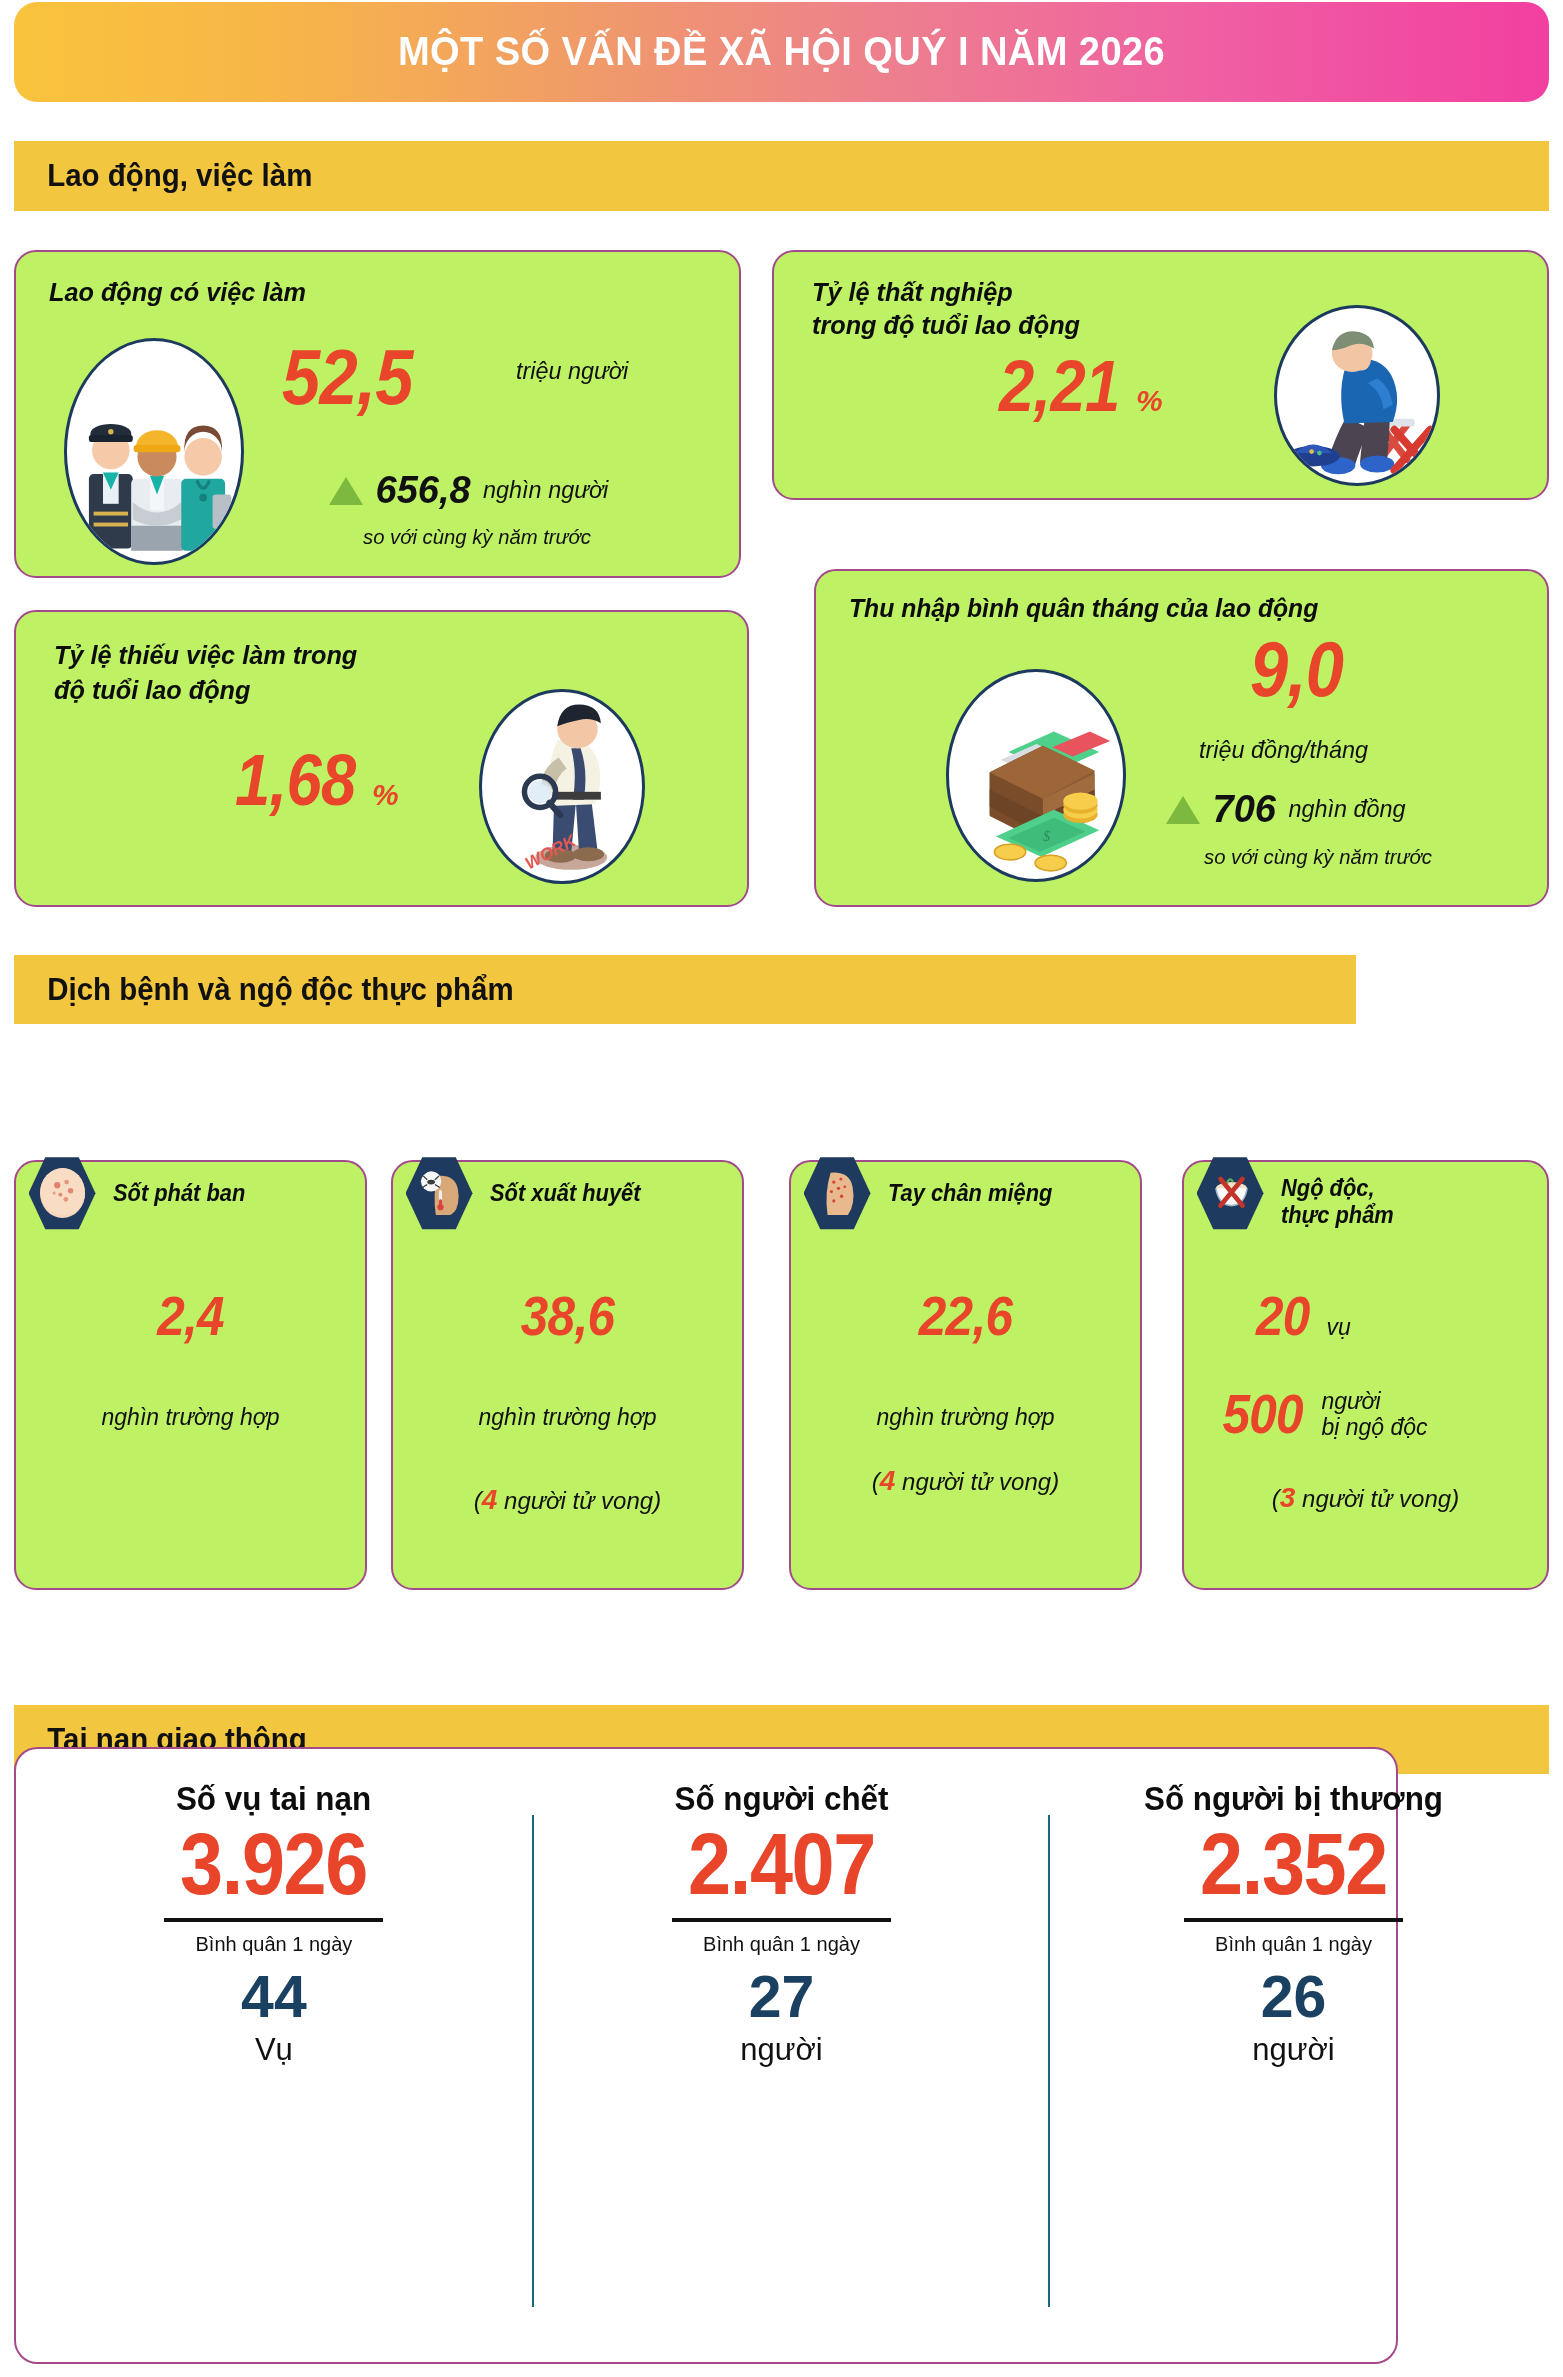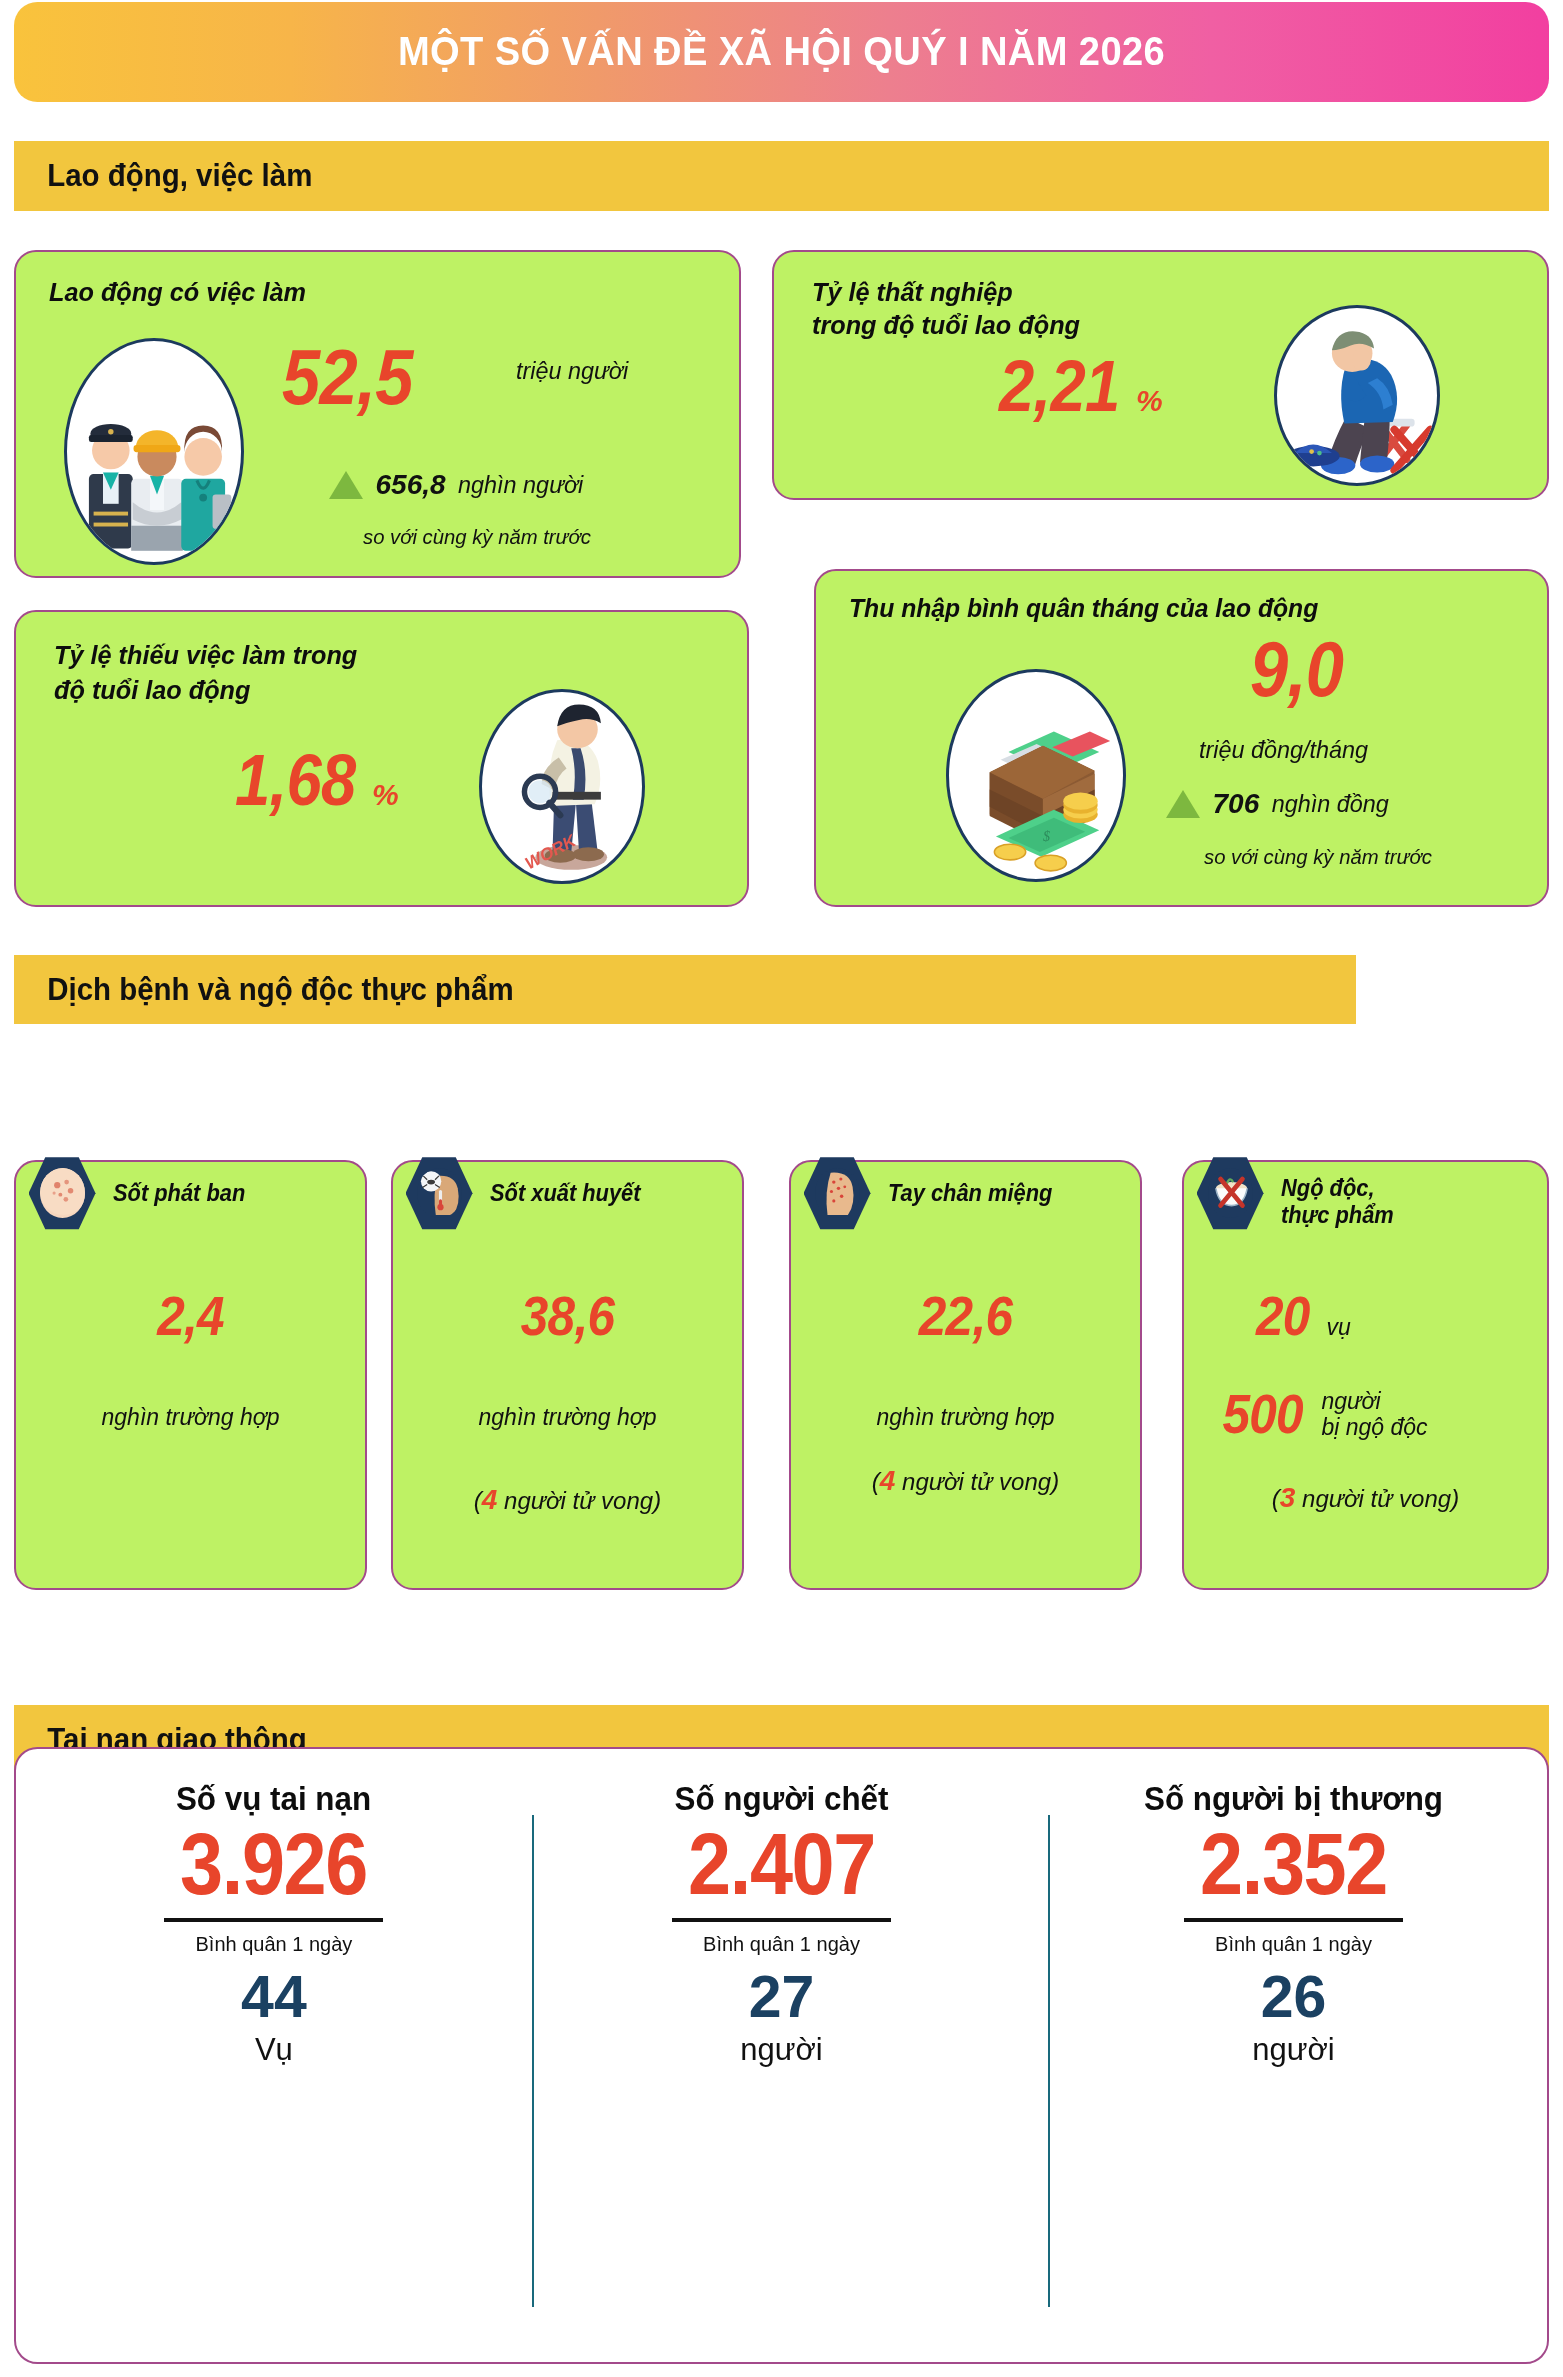--- a/index.html
+++ b/index.html
@@ -89,21 +89,21 @@
     white-space: nowrap;
   }
 
   .note {
     font-size: 20.3px;
     color: #111;
     white-space: nowrap;
   }
 
   .delta-num {
-    font-size: 28px;
+    font-size: 38px;
     font-weight: bold;
     color: #111;
     white-space: nowrap;
   }
 
   .tri-up {
     width: 0; height: 0;
     border-left: 17px solid transparent;
     border-right: 17px solid transparent;
     border-bottom: 28px solid #7DB83F;
@@ -169,21 +169,21 @@
     font-size: 24px;
     color: #111;
     white-space: nowrap;
   }
   .dis-death b { color: #E8452B; font-weight: bold; font-size: 28px; }
 
   
   .traffic-card {
     position: absolute;
     left: 14px; top: 1747px;
-    width: 1535px; height: 617px;
+    width: 1384px; height: 617px;
     border: 2.3px solid #A34A8B;
     border-radius: 23.4px;
     background: #fff;
   }
   .traffic-col {
     position: absolute;
     top: 31px;
     width: 469px;
     text-align: center;
   }

